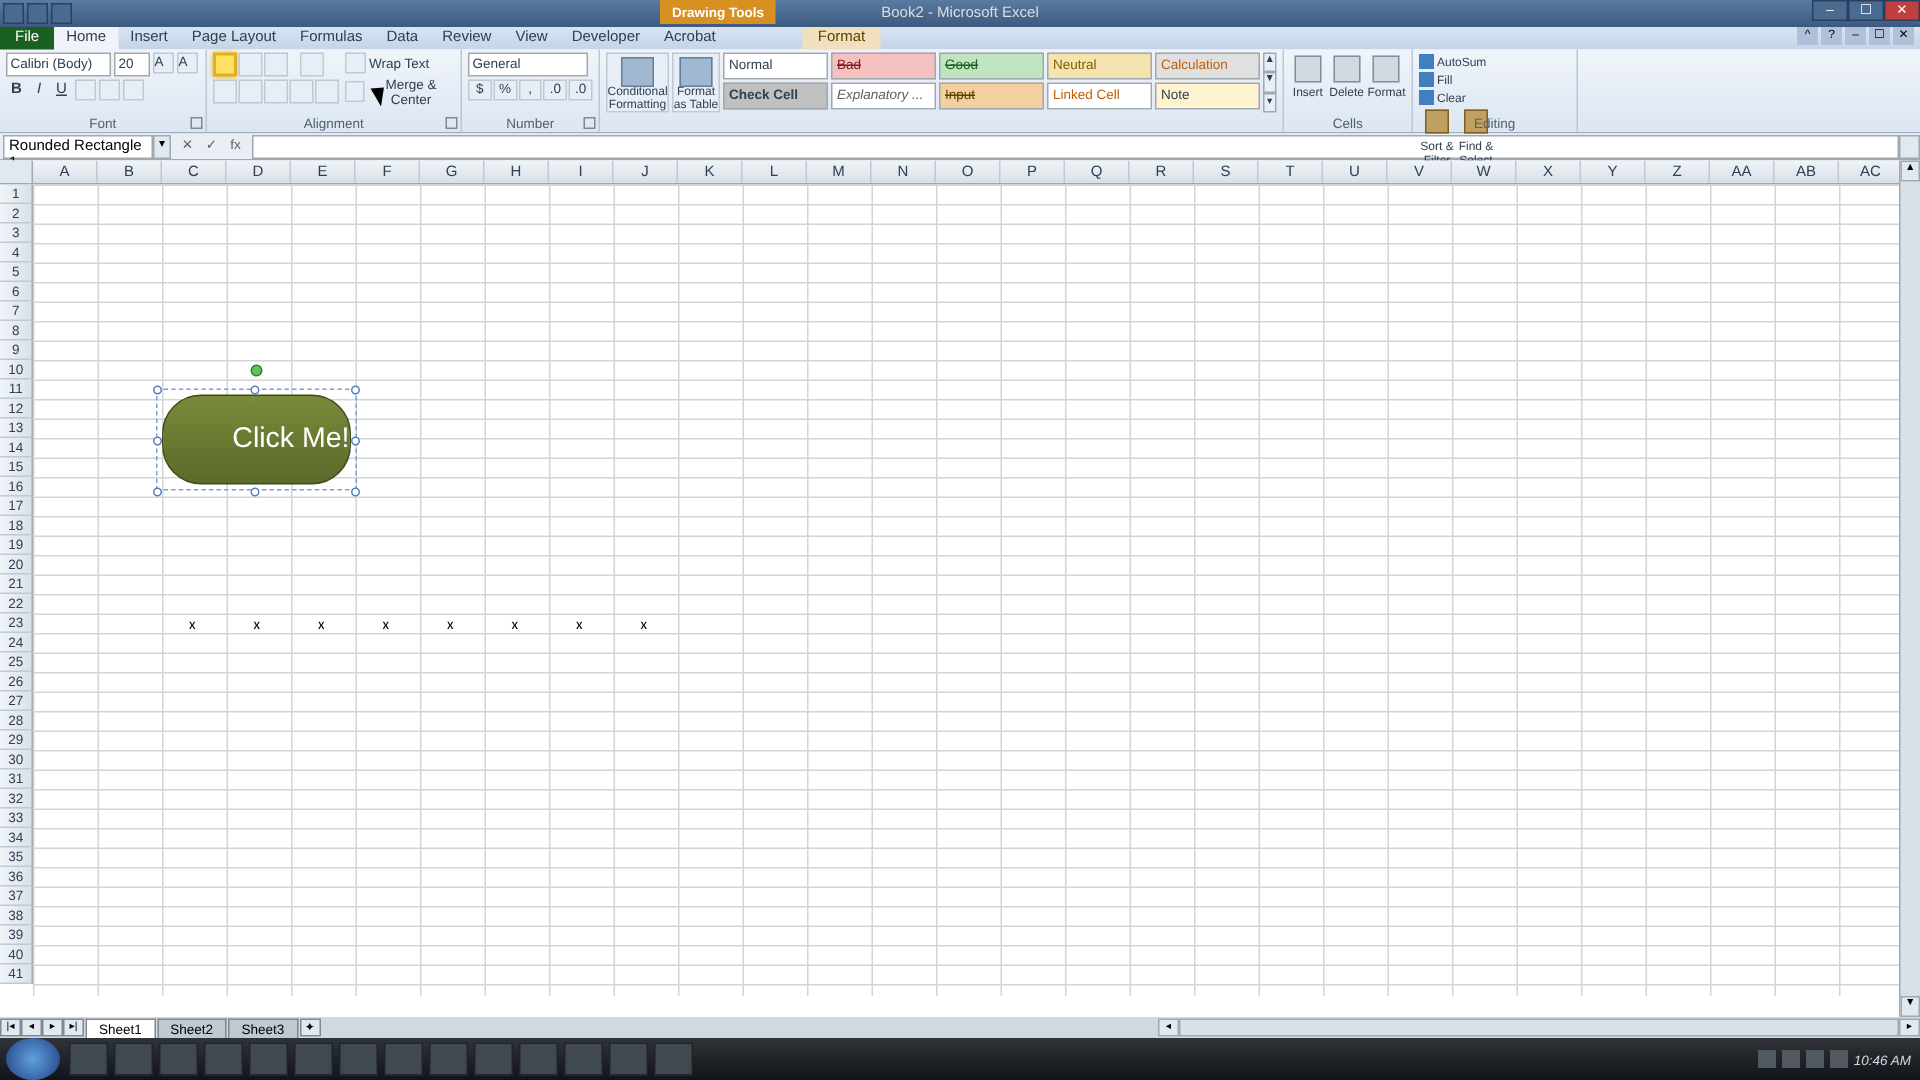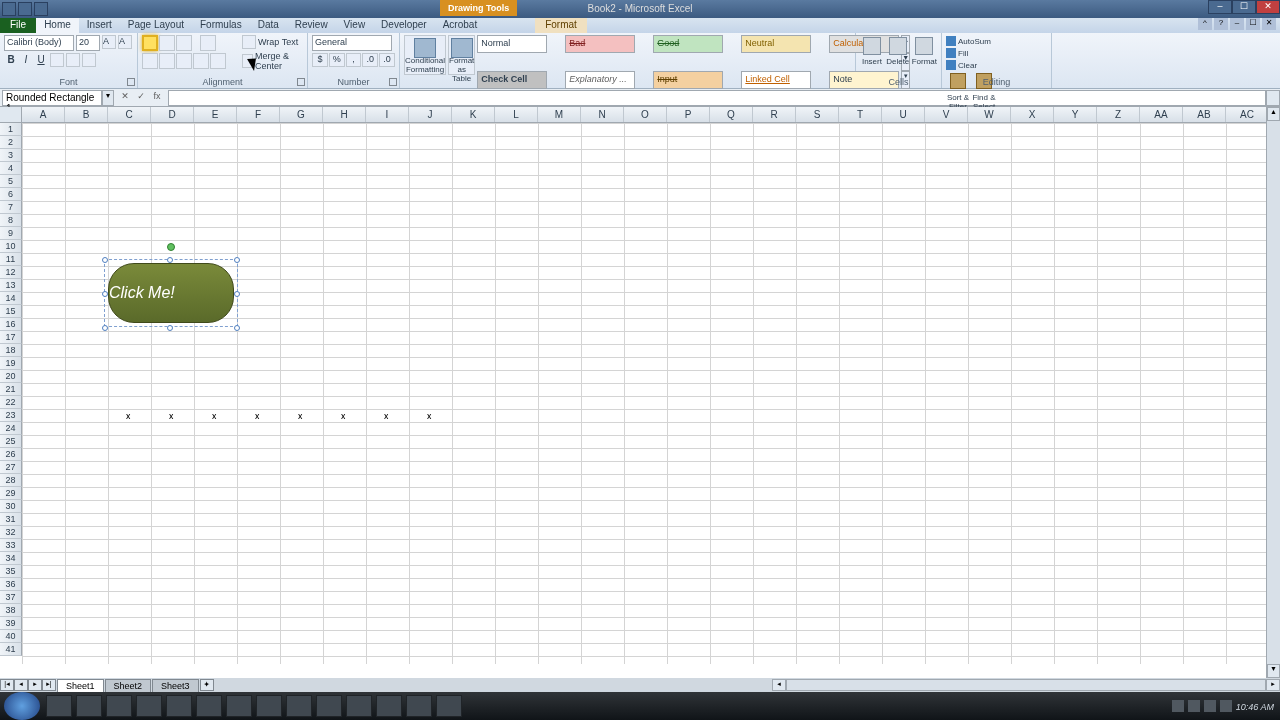--- a/index.html
+++ b/index.html
@@ -62,31 +62,31 @@
 .number-group { width:92px; }
 .num-combo { width:80px; height:16px; border:1px solid #a0a8b0; background:#fff; font-size:9px; padding:1px 2px; margin-bottom:2px; }
 .num-row { display:flex; gap:1px; }
 .num-btn { width:16px; height:14px; border:1px solid #c0c8d0; background:#e8eef8; text-align:center; font-size:9px; }
 
 
 .styles-group { width:456px; }
 .styles-content { display:flex; gap:2px; }
 .cond-fmt, .fmt-table { width:42px; height:40px; border:1px solid #c0c8d0; background:#e8eef8; text-align:center; font-size:8px; padding-top:20px; position:relative; }
 .cond-fmt::before, .fmt-table::before { content:""; position:absolute; top:2px; left:50%; transform:translateX(-50%); width:20px; height:18px; background:#a0b8d0; border:1px solid #6080a0; }
-.style-gallery { display:grid; grid-template-columns:repeat(5,70px); grid-template-rows:18px 18px; gap:18px; }
+.style-gallery { display:grid; grid-template-columns:repeat(5,70px); grid-template-rows:18px 18px; gap:2px; }
 .style-cell { border:1px solid #a0a8b0; font-size:9px; padding:2px 3px; background:#fff; overflow:hidden; white-space:nowrap; }
 .style-cell.normal { }
 .style-cell.bad { background:#f4c0c0; color:#802020; text-decoration:line-through; }
 .style-cell.good { background:#c0e4c0; color:#206020; text-decoration:line-through; }
 .style-cell.neutral { background:#f4e4b0; color:#806000; }
 .style-cell.calc { background:#e0e0e0; color:#c06000; }
 .style-cell.check { background:#c0c0c0;font-weight:bold; }
 .style-cell.expl { font-style:italic; color:#606060; }
 .style-cell.input { background:#f4d0a0; color:#604000; text-decoration:line-through; }
-.style-cell.linked { color:#c06000;text-decoration:underline; }
+.style-cell.linked { color:#c06000; }
 .style-cell.note { background:#fff4d0; }
 .gallery-more { width:12px; display:flex; flex-direction:column; }
 .gallery-more span { flex:1; border:1px solid #a0a8b0; background:#e8eef8; font-size:7px; text-align:center; }
 
 
 .cells-group { width:86px; }
 .cells-row { display:flex; gap:2px; }
 .cells-btn { width:26px; height:40px; text-align:center; font-size:8px; padding-top:22px; position:relative; }
 .cells-btn::before { content:""; position:absolute; top:2px; left:50%; transform:translateX(-50%); width:16px; height:16px; background:#d0d8e0; border:1px solid #8090a0; }
 
@@ -115,21 +115,21 @@
 .col-head { border-right:1px solid #c0c8d0; text-align:center; font-size:10px; color:#304050; line-height:16px; }
 .grid-body { position:relative; height:541px; overflow:hidden; }
 .row-headers { position:absolute; left:0; top:0; width:22px; background:linear-gradient(90deg,#f0f4f8,#d8e0e8); }
 .row-head { height:13px; border-bottom:1px solid #c0c8d0; border-right:1px solid #a0a8b0; text-align:center; font-size:9px; color:#304050; line-height:13px; }
 .cells { position:absolute; left:22px; top:0; right:0; bottom:0; }
 .cell-grid-lines { position:absolute; inset:0; }
 .vline { position:absolute; top:0; bottom:0; width:1px; background:#d4d4d4; }
 .hline { position:absolute; left:0; right:0; height:1px; background:#d4d4d4; }
 
 
-.shape-button { position:absolute; left:86px; top:140px; width:126px; height:60px; background:linear-gradient(#7a8a3a,#5a6a2a); border:1px solid #404a1a; border-radius:26px; display:flex; align-items:center; justify-content:flex-start; color:#fff; font-size:16px;font-style:italic; }
+.shape-button { position:absolute; left:86px; top:140px; width:126px; height:60px; background:linear-gradient(#7a8a3a,#5a6a2a); border:1px solid #404a1a; border-radius:26px; display:flex; align-items:center; justify-content:flex-end; color:#fff; font-size:19px; }
 .sel-handle { position:absolute; width:6px; height:6px; background:#fff; border:1px solid #5080c0; border-radius:50%; }
 .rot-handle { position:absolute; width:8px; height:8px; background:#60c060; border:1px solid #308030; border-radius:50%; }
 .sel-line { position:absolute; border:1px dashed #80a0d0; }
 
 
 .big-text { position:absolute; left:255px; top:75px; width:640px; height:176px; background:#fff; font-size:54px; font-family:Calibri,sans-serif; text-align:center; line-height:1.15; padding-top:14px; }
 
 .x-cell { position:absolute; font-size:10px; font-family:Calibri; }
 
 
@@ -210,21 +210,21 @@
       </div>
       <span class="font-btn"></span>
       <span class="font-btn"></span>
       <span class="font-btn"></span>
     </div>
     <div class="label">Font</div>
     <div class="dialog-launcher"></div>
   </div>
 
   <div class="ribbon-group align-group">
-    <div style="display:flex;gap:16px;">
+    <div style="display:flex;gap:4px;text-align:center;">
       <div>
         <div class="align-row">
           <span class="align-btn highlighted"></span>
           <span class="align-btn"></span>
           <span class="align-btn"></span>
           <span style="width:6px"></span>
           <span class="align-btn"></span>
         </div>
         <div class="align-row">
           <span class="align-btn"></span>

